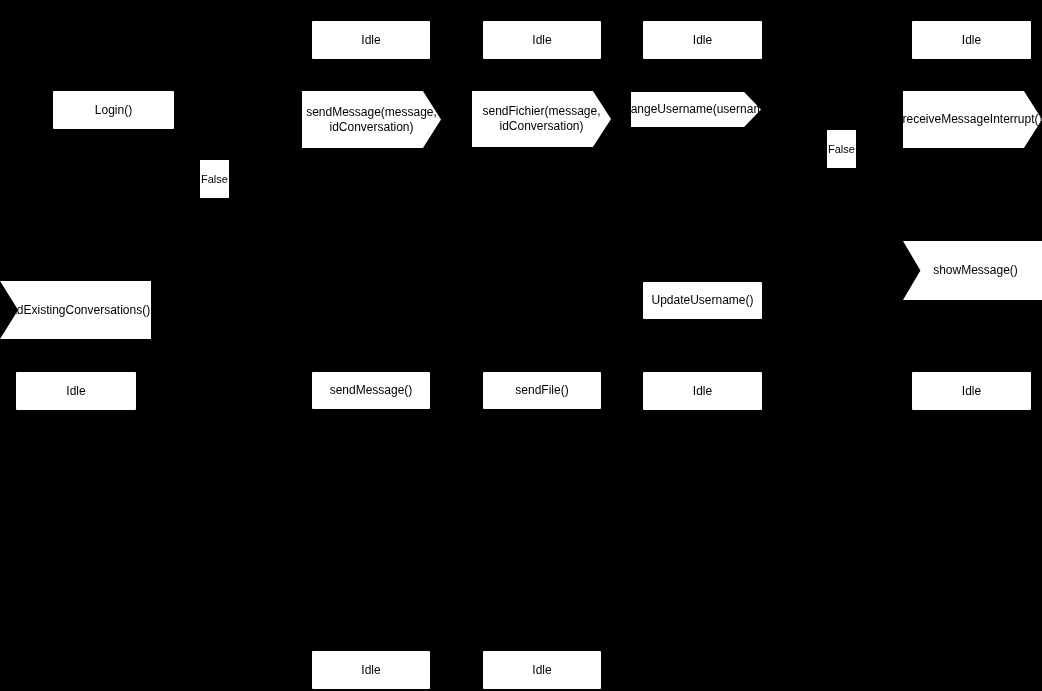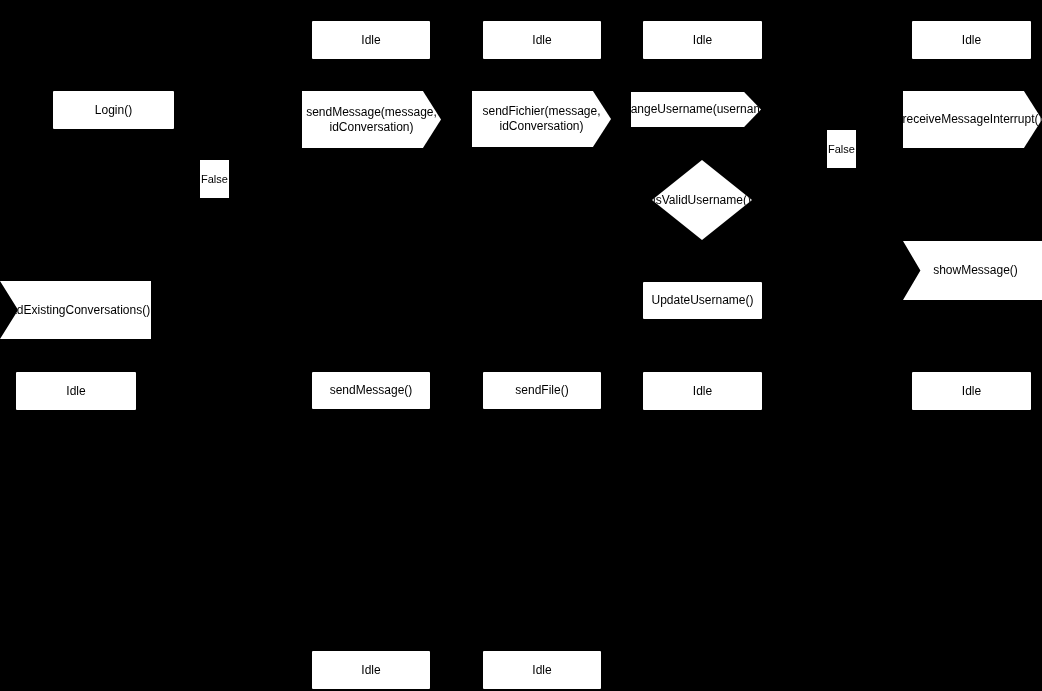--- a/index.html
+++ b/index.html
@@ -101,21 +101,20 @@
   <div class="node action n-idle-fic-top">Idle</div>
   <div class="node signal-send multiline n-send-fic-sig">
     <span>sendFichier(message,</span>
     <span>idConversation)</span>
   </div>
   <div class="node action n-send-file">sendFile()</div>
   <div class="node action n-idle-fic-bot">Idle</div>
 
   <div class="node action n-idle-usr-top">Idle</div>
   <div class="node signal-send n-chg-usr-sig">changeUsername(username)</div>
-  <div class="node decision n-valid-usr">isValidUsername()</div>
   <div class="node action n-upd-usr">UpdateUsername()</div>
   <div class="node action n-idle-usr-bot">Idle</div>
 
   <div class="node action n-idle-rcv-top">Idle</div>
   <div class="node signal-send n-rcv-int-sig">receiveMessageInterrupt()</div>
   <div class="node signal-receive n-show-msg">showMessage()</div>
   <div class="node action n-idle-rcv-bot">Idle</div>
 
 </div>
 

